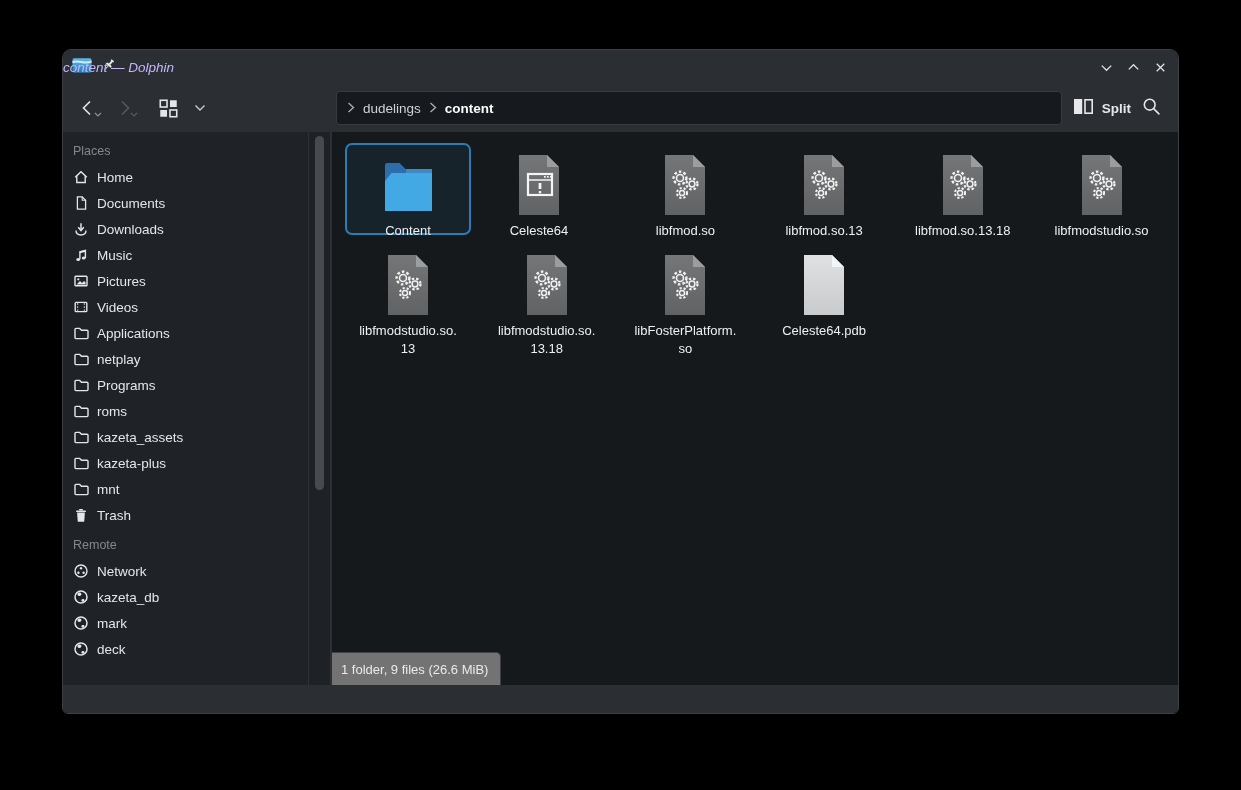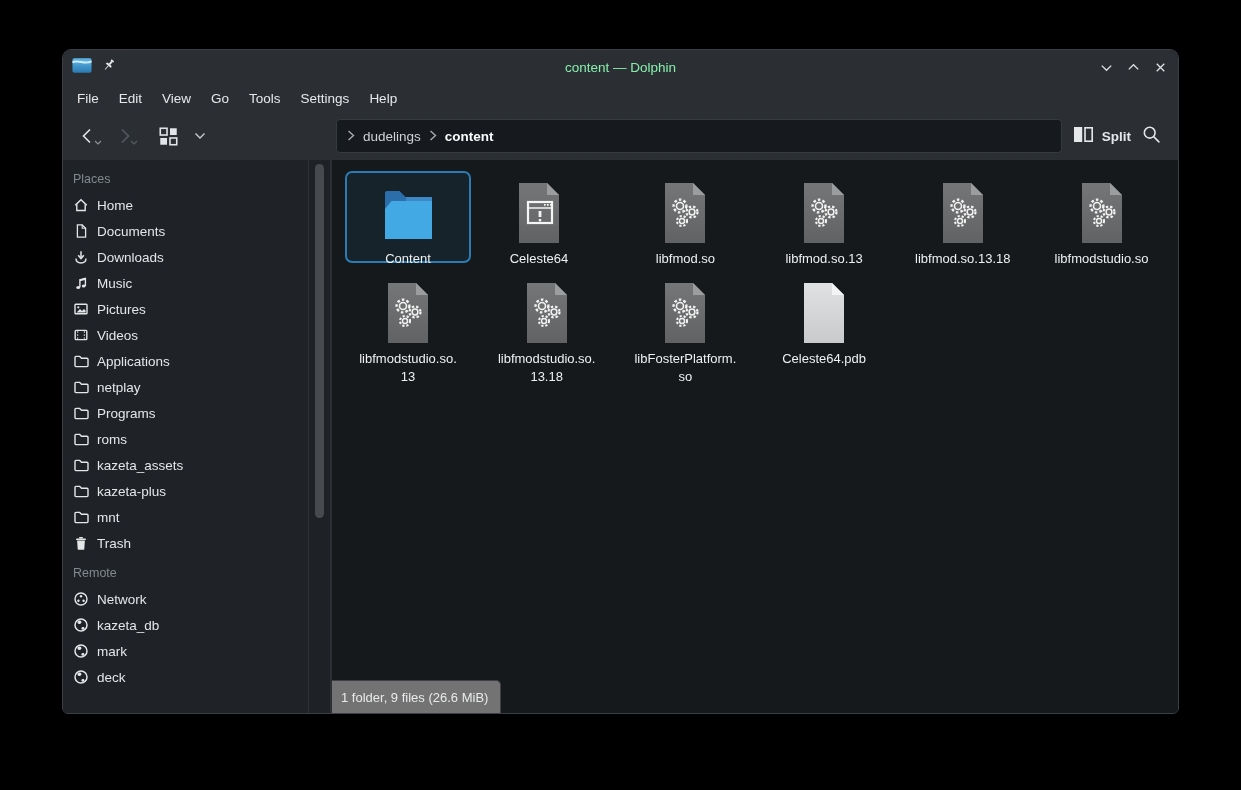--- a/index.html
+++ b/index.html
@@ -7,22 +7,22 @@
     font-family:"Liberation Sans", sans-serif; }
   .stage { position:relative; width:1241px; height:790px; background:#000; }
 
   .window { position:absolute; left:63px; top:50px; width:1115px; height:663px;
     background:#2b2f34; border-radius:8px 8px 5px 5px; outline:1px solid #3a3f44;
     overflow:hidden; }
 
   
   .titlebar { position:relative; height:34px; display:flex; align-items:center; }
   .titlebar-left { display:flex; align-items:center; gap:9px; padding-left:9px; }
-  .title { position:absolute; left:0; right:0; text-align:center; font-size:13.5px;
-    color:#86efac; pointer-events:none; }
+  .title { position:absolute; left:0; right:0; text-align:left; font-size:13.5px;
+    color:#c4b5fd; pointer-events:none;font-style:italic; }
   .win-controls { position:absolute; right:8px; top:0; height:34px; display:flex;
     align-items:center; gap:7px; }
   .win-btn { width:20px; height:20px; display:flex; align-items:center; justify-content:center; }
 
   
   .menubar { height:28px; display:flex; align-items:center; padding-left:4px; }
   .menu-item { padding:4px 10px; font-size:13.5px; color:#e6e8ea; border-radius:3px; }
 
   
   .toolbar { position:relative; height:48px;padding-left:41px; }
@@ -115,29 +115,20 @@
             </svg>
         </div>
         <div class="win-btn">
           <svg width="17" height="17" viewBox="0 0 18 18">
               <path d="M5 5 L13 13 M13 5 L5 13" stroke="#dfe2e4" stroke-width="1.4"></path>
             </svg>
         </div>
       </div>
     </div>
 
-    <div class="menubar">
-        <div class="menu-item">File</div>
-        <div class="menu-item">Edit</div>
-        <div class="menu-item">View</div>
-        <div class="menu-item">Go</div>
-        <div class="menu-item">Tools</div>
-        <div class="menu-item">Settings</div>
-        <div class="menu-item">Help</div>
-      </div>
 
     <div class="toolbar">
       <div class="nav-group">
         <div class="tool-btn">
           <svg width="20" height="20" viewBox="0 0 20 20">
               <polyline points="12,3.5 5.5,10 12,16.5" fill="none" stroke="#e3e6e8" stroke-width="1.6"></polyline>
             </svg>
           <span class="drop-caret">
             <svg width="8" height="5" viewBox="0 0 8 5">
                 <polyline points="1,1 4,4 7,1" fill="none" stroke="#8b9095" stroke-width="1.2"></polyline>

